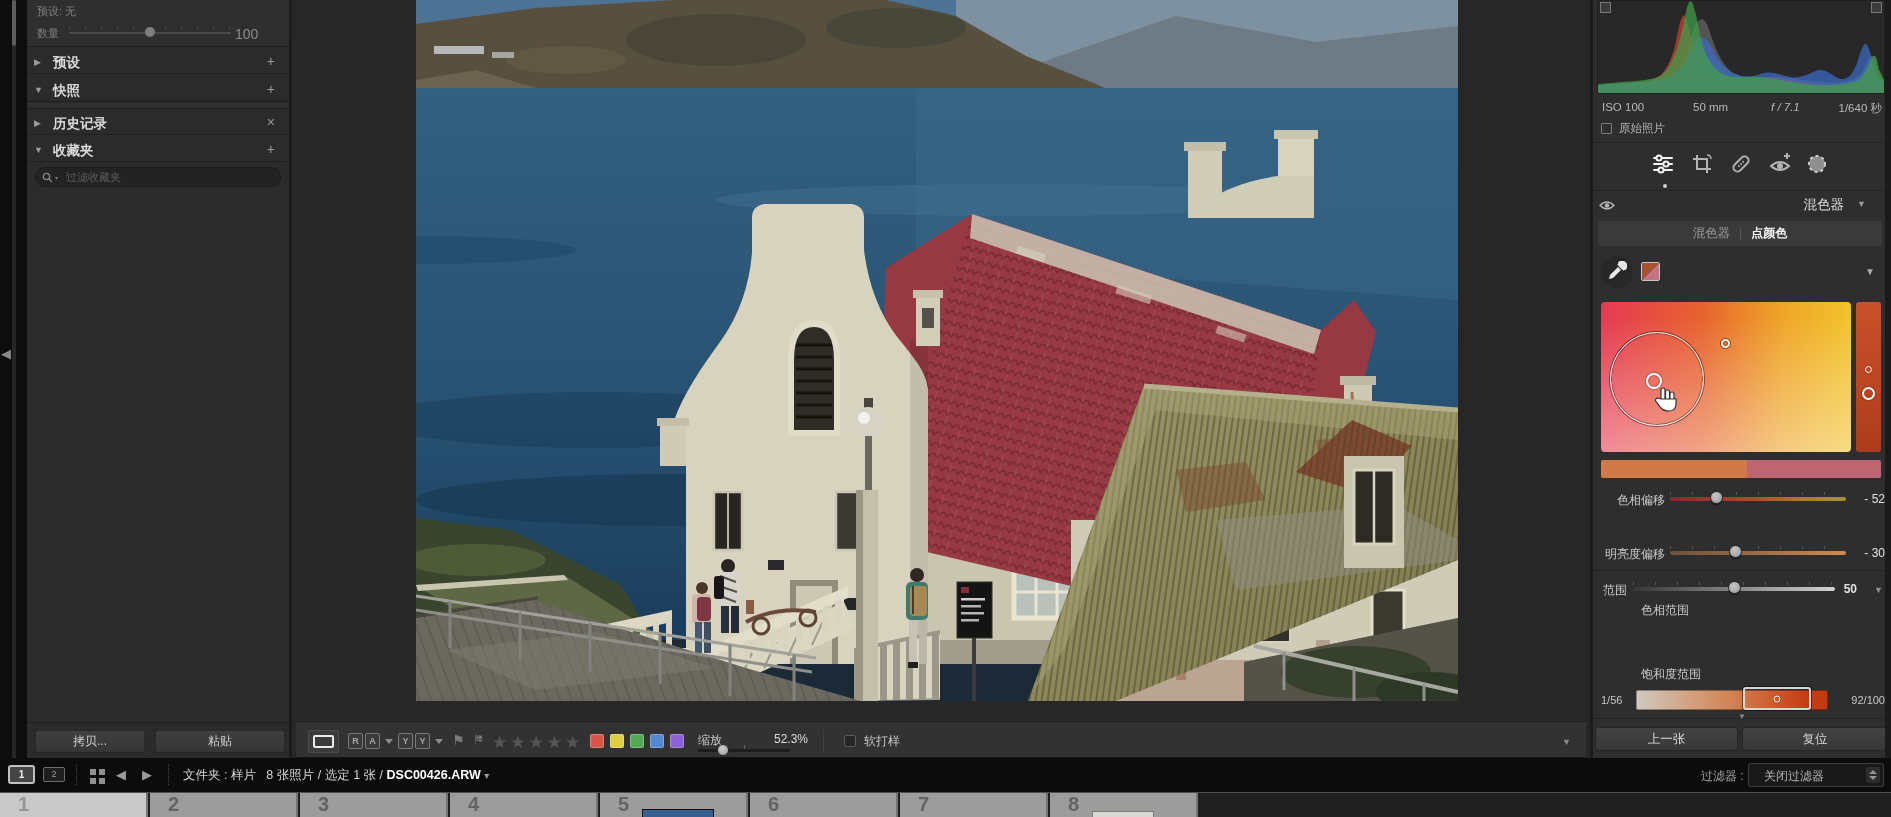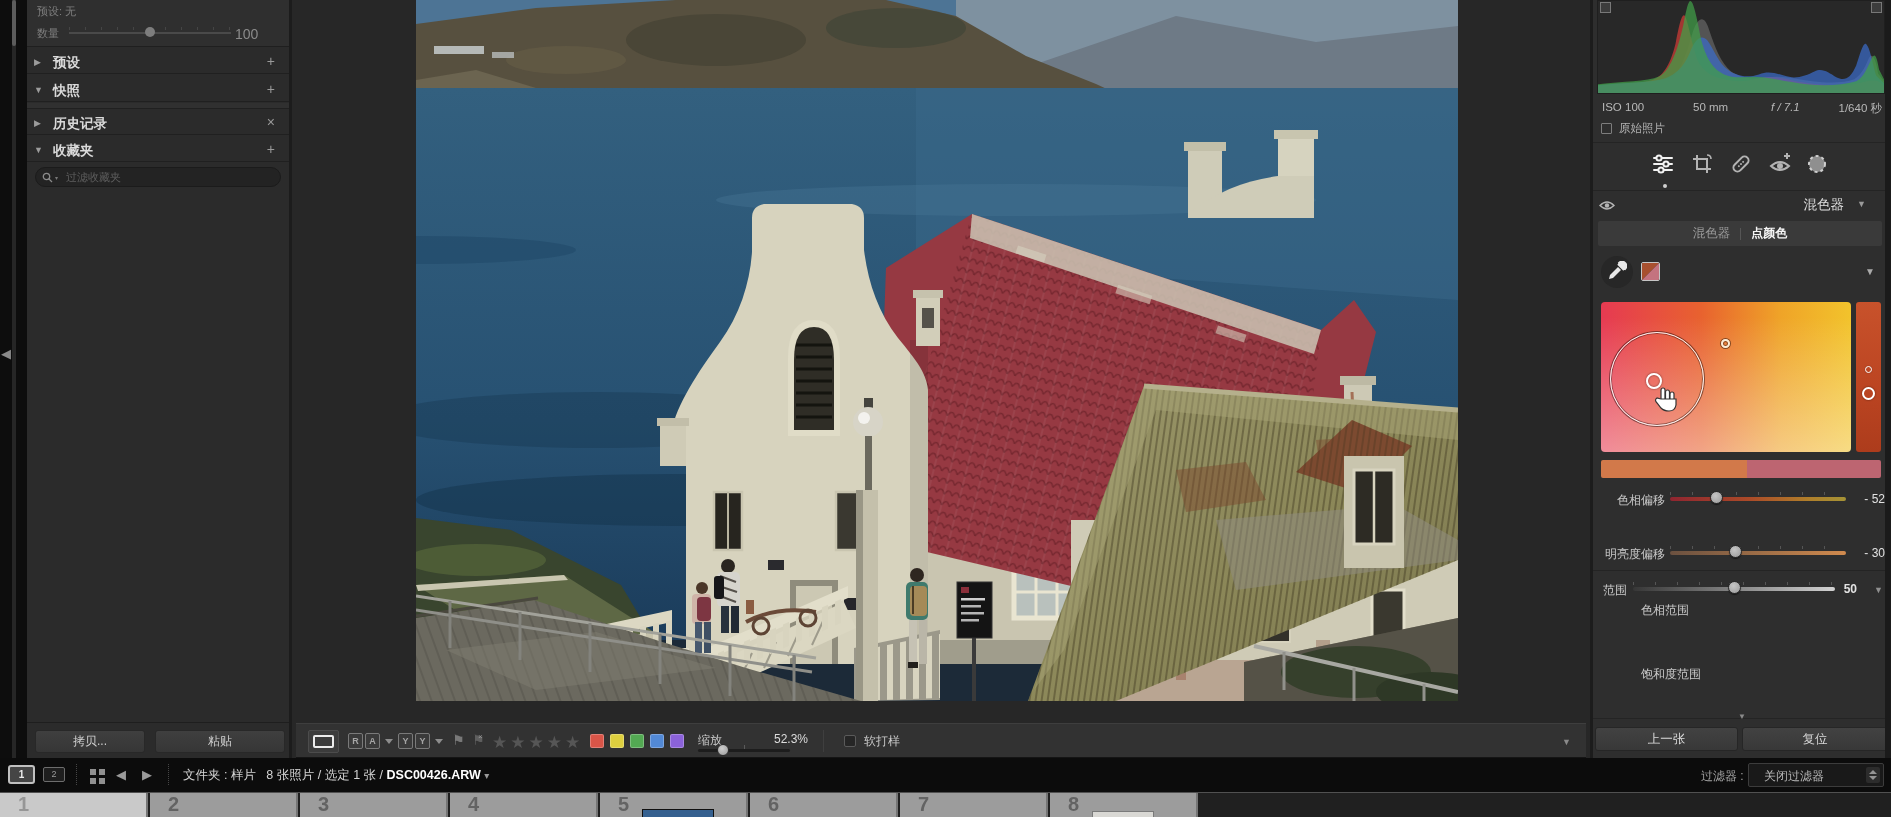--- a/index.html
+++ b/index.html
@@ -591,20 +591,29 @@
       <div class="sl-ticks" style="left:40px; width:202px;"></div>
       <div class="sl-track track-range" style="left:40px; width:202px;"></div>
       <div class="sl-thumb" style="left:135px;"></div>
       <div class="sl-val" style="left:236px; width:28px;font-weight:bold;">50</div>
       <div class="range-caret">▼</div>
     </div>
 
     <div class="sec-label" style="top:602px;">色相范围</div>
 
     <div class="sec-label" style="top:666px;">饱和度范围</div>
+    <div class="abs" style="left:0; top:690px; width:295px; height:24px;">
+      <div class="rb-min" style="top:4px;">1/56</div>
+      <div class="range-bar" style="top:0; height:20px; background:linear-gradient(90deg,#cfc9c2 0%,#d28a5c 45%,#cc5b2a 72%,#c43a12 90%,#c43a12 100%);">
+        <div class="sub-box" style="left:107px; top:-3px; width:68px; height:23px;">
+          <div class="sub-ring"></div>
+        </div>
+      </div>
+      <div class="rb-max" style="top:4px;">92/100</div>
+    </div>
 
     <div class="rp-div" style="top:718px;"></div>
     <div class="rp-bottom-caret">▼</div>
     <div class="rp-btn btn-prev">上一张</div>
     <div class="rp-btn btn-reset">复位</div>
     <div class="rp-edge"></div>
   </div>
 
   <div class="info-bar">
     <div class="mon1">1</div>

